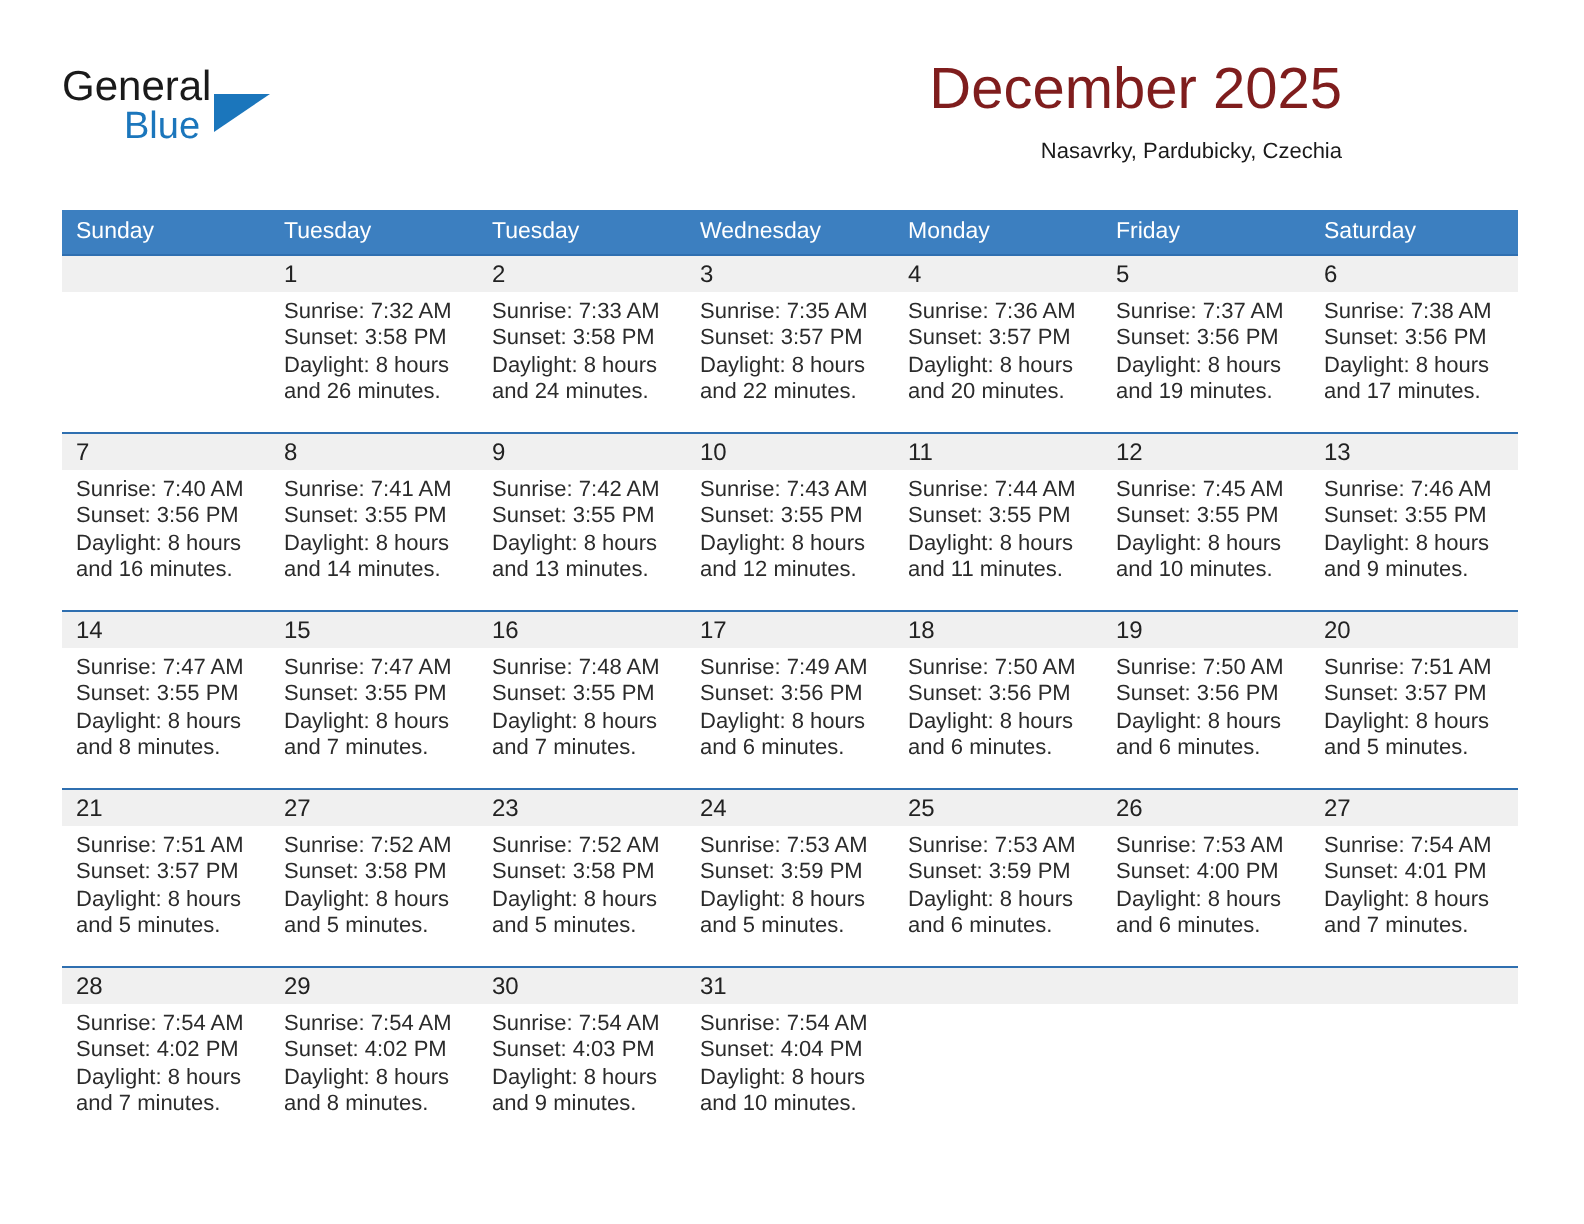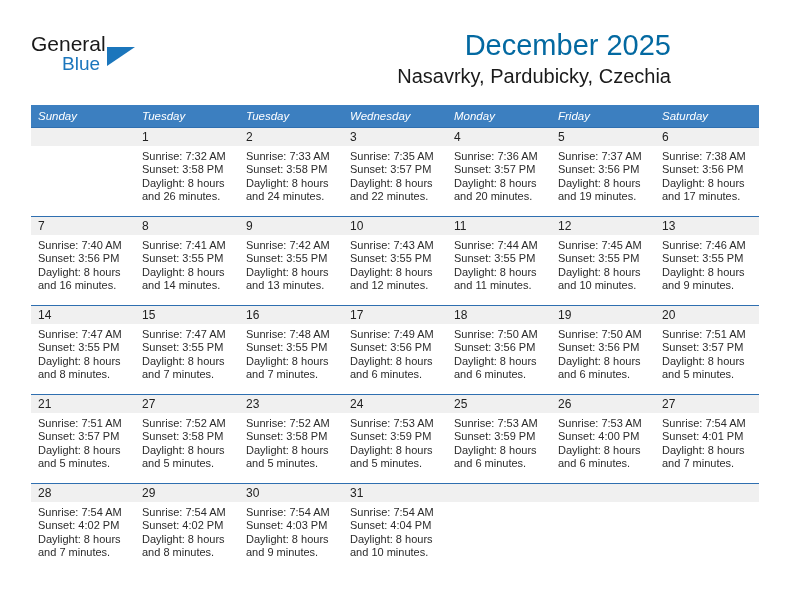--- a/index.html
+++ b/index.html
@@ -64,27 +64,27 @@
   }
 
   .title-block {
     position: absolute;
     right: 0;
     top: 0;
     text-align: right;
   }
   .month-title {
     font-size: 29px;
-    color: #0369a1;
+    color: #7f1d1d;
     line-height: 34px;
     font-weight: normal;
     white-space: nowrap;
   }
   .location-subtitle {
-    font-size: 20px;
+    font-size: 11px;
     color: #1a1a1a;
     line-height: 20px;
     margin-top: 4px;
     white-space: nowrap;
   }
 
   
   .calendar {
     position: absolute;
     left: 31px;
@@ -95,21 +95,20 @@
   }
   .calendar th {
     background: #3c7fc0;
     color: #ffffff;
     font-size: 11.5px;
     font-weight: normal;
     text-align: left;
     padding: 5px 0 5px 7px;
     height: 12px;
     border: none;
-    font-style: italic;
   }
   .calendar td {
     vertical-align: top;
     padding: 0;
     border: none;
     width: 104px;
     height: 89px;
   }
   .cell {
     position: relative;

